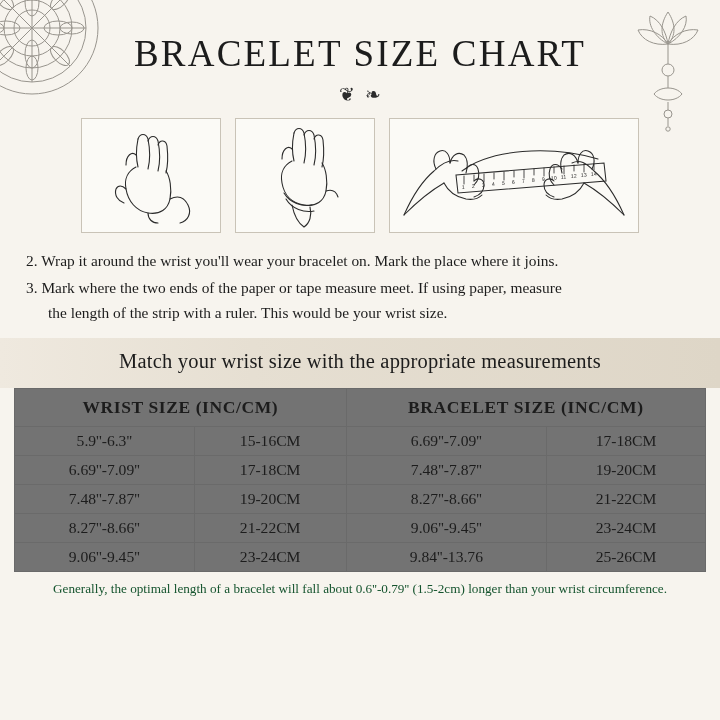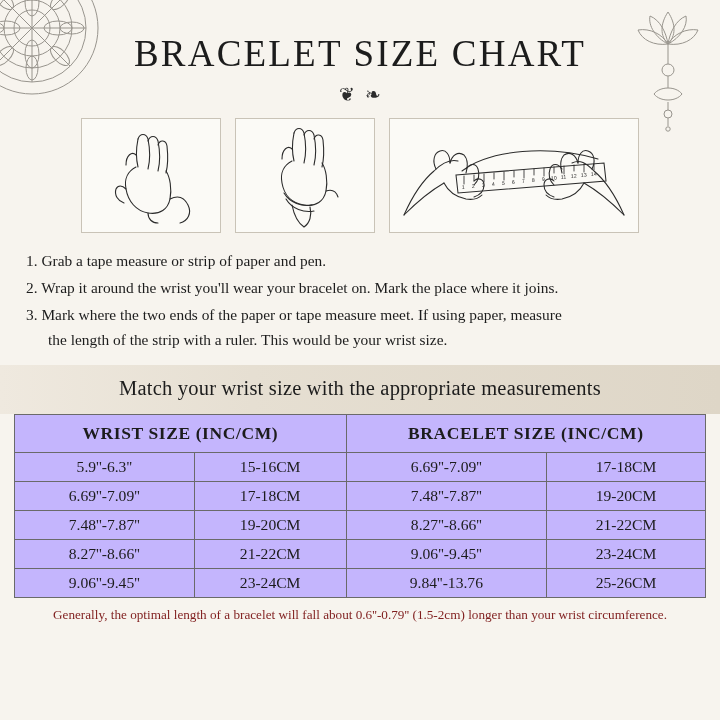--- a/index.html
+++ b/index.html
@@ -96,21 +96,21 @@
     font-size: 20.5px;
     line-height: 1.35;
     letter-spacing: 0.2px;
   }
 
   
   table.size-table {
     border-collapse: collapse;
     margin: 0 auto;
     width: 692px;
-    background: #c4b5fd;
+    background: #737373;
     font-size: 15.6px;
   }
   table.size-table th,
   table.size-table td {
     border: 1px solid #6a6a6a;
     text-align: center;
     padding: 5px 2px;
     font-weight: normal;
     font-family: "Liberation Serif", serif;
   }
@@ -123,21 +123,21 @@
   .col-a { width: 26%; }
   .col-b { width: 22%; }
   .col-c { width: 29%; }
   .col-d { width: 23%; }
 
   
   .footnote {
     text-align: center;
     font-size: 13.2px;
     margin-top: 9px;
-    color: #7f1d1d;
+    color: #14532d;
   }
 </style>
 </head>
 <body>
 
 <div class="mandala tl">
   <svg width="140" height="140" viewBox="0 0 140 140">
     <g fill="none" stroke="#4a463e" stroke-width="1">
       <circle cx="70" cy="70" r="18"></circle>
       <circle cx="70" cy="70" r="28"></circle>
@@ -292,24 +292,20 @@
         <text x="181" y="59" transform="rotate(-4 181 59)">12</text>
         <text x="191" y="58" transform="rotate(-4 191 58)">13</text>
         <text x="201" y="57" transform="rotate(-4 201 57)">14</text>
       </g>
     </svg>
   </div>
 </div>
 
 <div class="steps">
   <div class="step">
-    <span class="ind">1.</span>
-    <span>Grab a tape measure or strip of paper and pen.</span>
-  </div>
-  <div class="step">
     <span class="ind">2.</span>
     <span>Wrap it around the wrist you'll wear your bracelet on. Mark the place where it joins.</span>
   </div>
   <div class="step">
     <span class="ind">3.</span>
     <span>Mark where the two ends of the paper or tape measure meet. If using paper, measure</span>
     <span class="step-cont">the length of the strip with a ruler. This would be your wrist size.</span>
   </div>
 </div>
 

